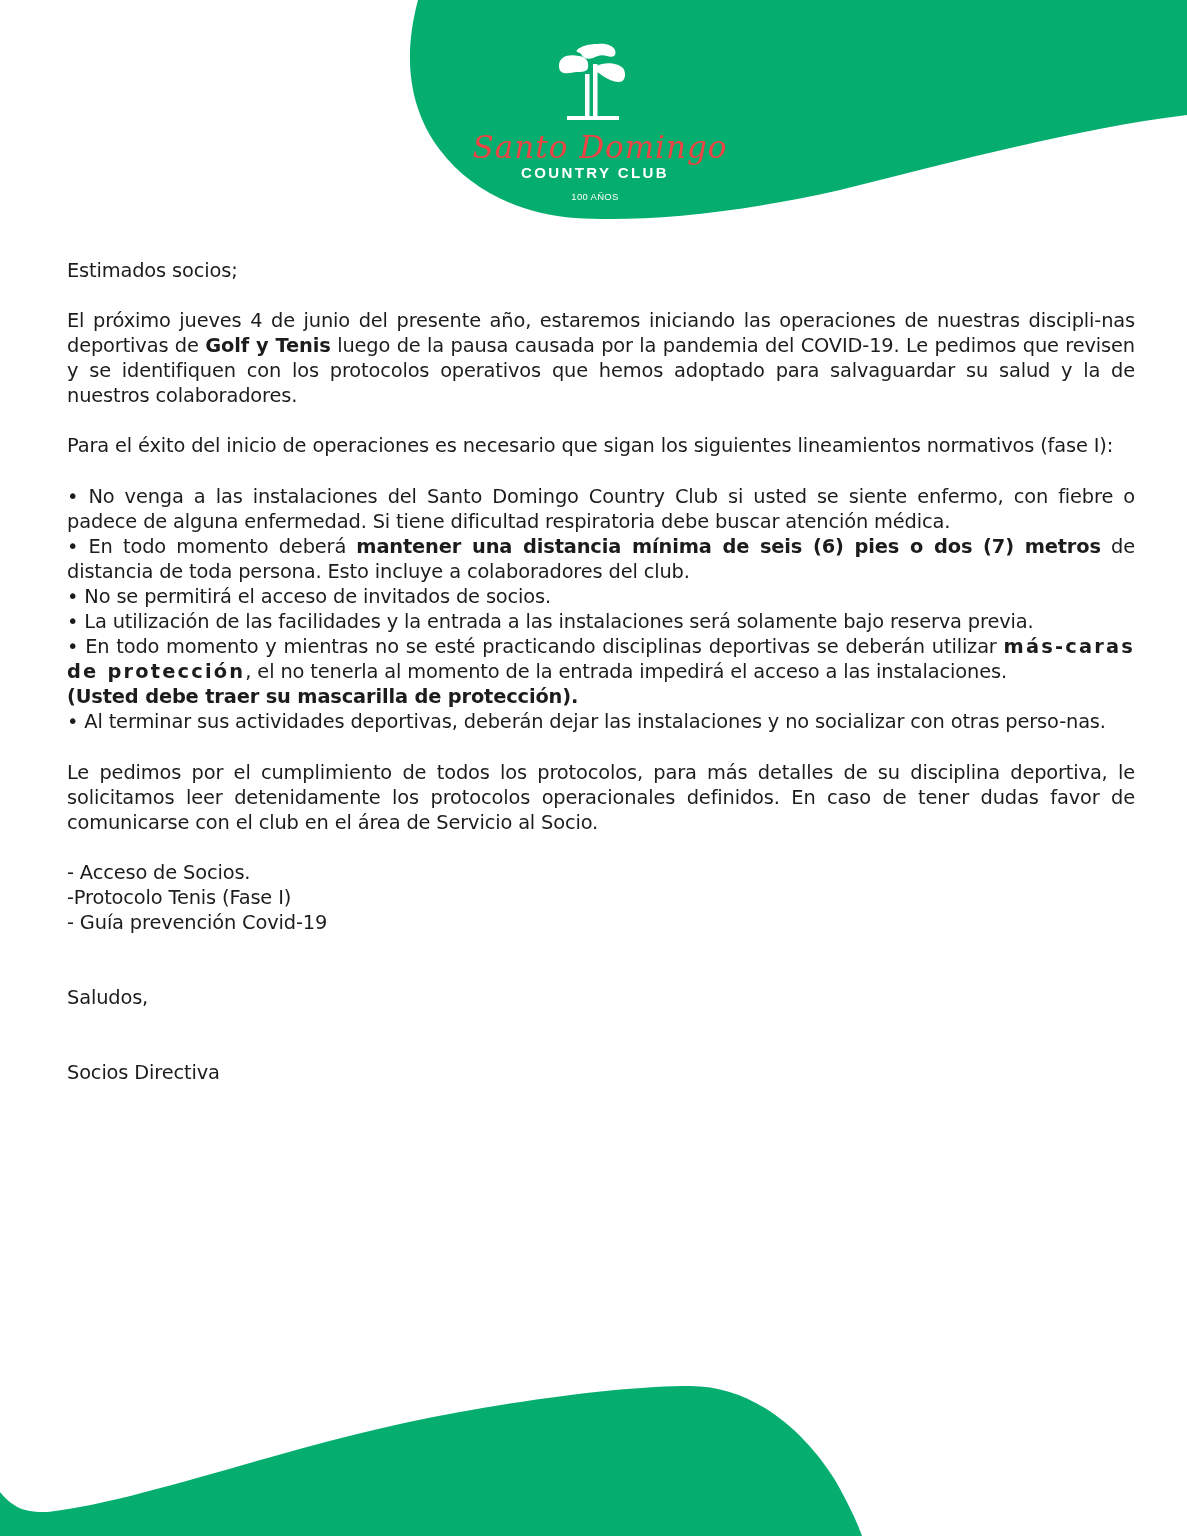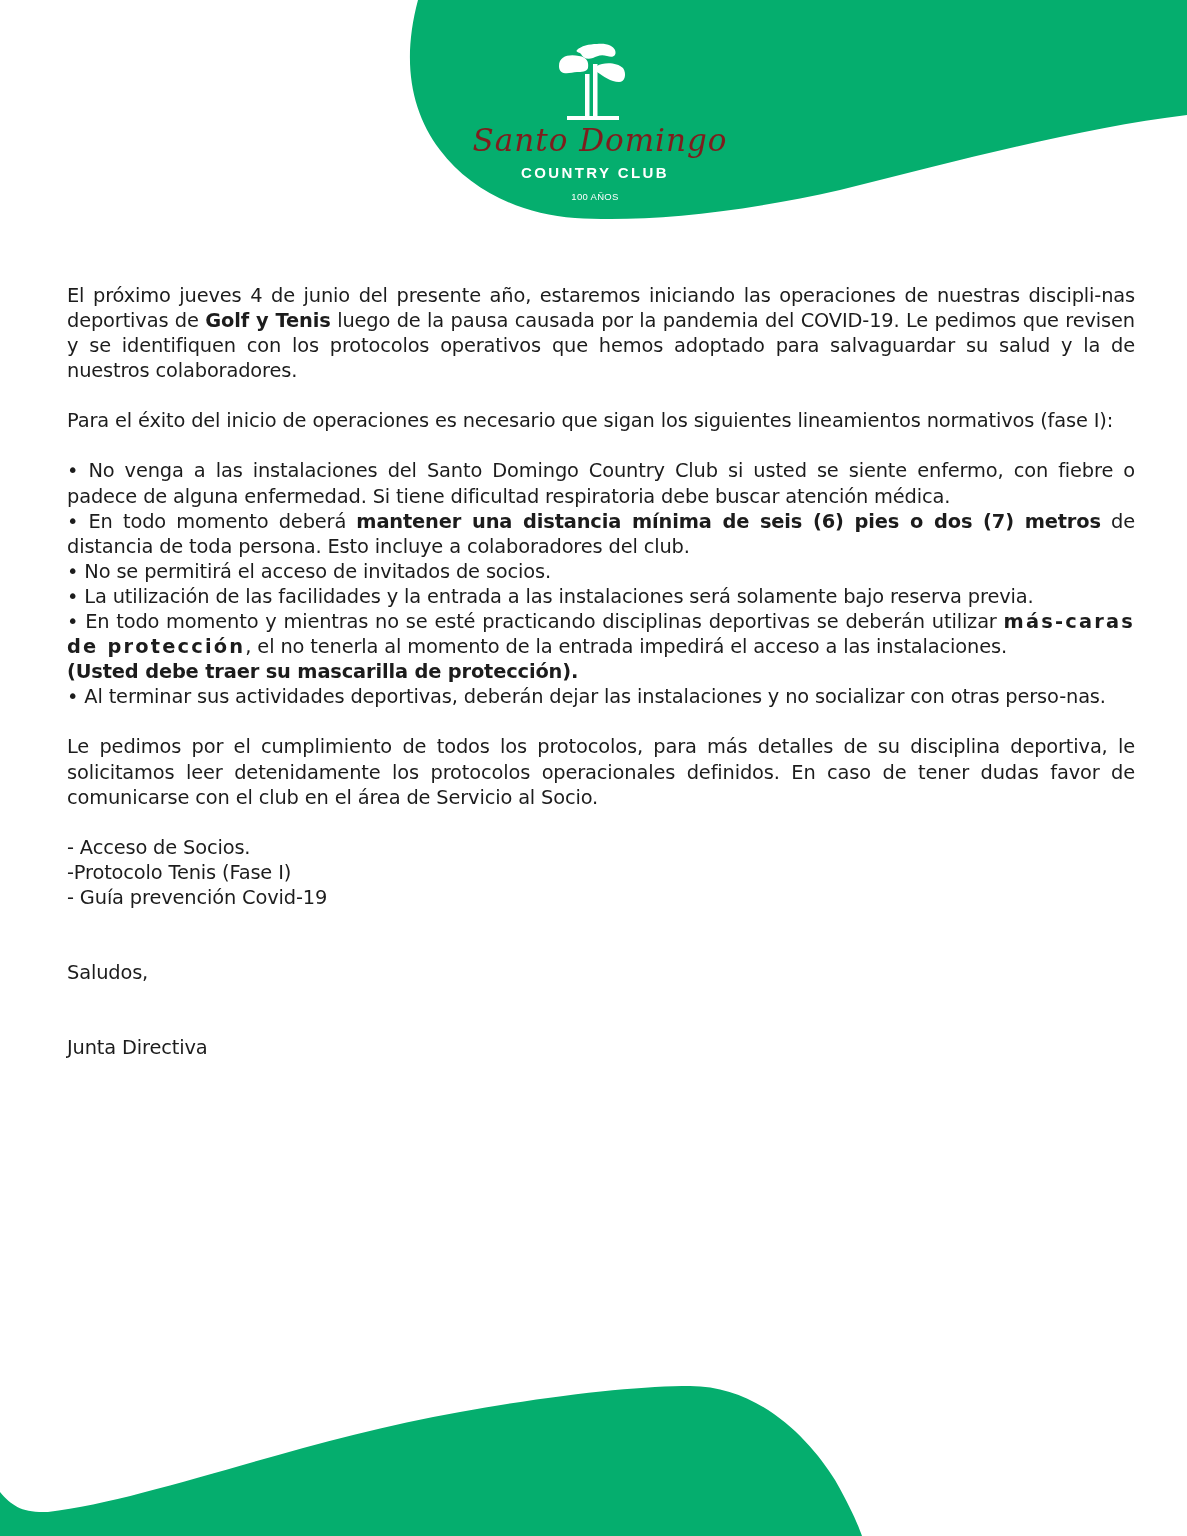--- a/index.html
+++ b/index.html
@@ -7,21 +7,21 @@
       width: 1187px; height: 1536px; position: relative; overflow: hidden;
       background: #ffffff;
       font-family: "DejaVu Sans", "Liberation Sans", sans-serif;
       color: #1c1c1c;
     }
     .shape { position: absolute; left: 0; top: 0; }
     .logo { position: absolute; left: 440px; top: 30px; width: 310px; text-align: center; color: #fff; }
     .logo svg { display: block; margin: 0 auto; }
     .script {
       font-family: "DejaVu Serif", "Liberation Serif", serif; font-style: italic;
-      font-size: 31px; letter-spacing: 1px; margin-top: 4px; color:#7f1d1d; font-weight: normal;
+      font-size: 31px; letter-spacing: 1px; margin-top: 11px; color:#ef4444; font-weight: normal;
       position:absolute; left: 20px; top: 88px; width: 280px;
     }
     .cc {
       position:absolute; left:0; top:134px; width: 310px;
       font-family: "Liberation Sans", sans-serif; font-weight: bold; font-size: 15px; letter-spacing: 2.4px;
     }
     .anos {
       position:absolute; left:0; top:161px; width: 310px;
       font-family: "Liberation Sans", sans-serif; font-weight: normal; font-size: 9.5px; letter-spacing: 0.3px;
     }
@@ -56,20 +56,21 @@
     <path d="M22,8 C26,4 34,2 42,2 C52,1 58,4 60,8 C62,14 58,16 52,14 C46,12 42,14 38,16 C32,18 28,16 26,12 C24,10 20,10 22,8 Z" fill="#fff"></path>
 
     <path d="M42,24 C48,20 62,20 68,26 C72,32 70,40 64,40 C56,40 48,34 42,30 Z" fill="#fff"></path>
   </svg>
   <div class="script">Santo Domingo</div>
   <div class="cc">COUNTRY CLUB</div>
   <div class="anos">100 AÑOS</div>
 </div>
 
 <div class="letter">
+  <p>Estimados socios;</p>
   <div class="gap"></div>
 
   <p class="just"><span>El próximo jueves 4 de junio del presente año, estaremos iniciando las operaciones de nuestras discipli-nas deportivas de </span><b>Golf y Tenis</b><span> luego de la pausa causada por la pandemia del COVID-19. Le pedimos que revisen y se identifiquen con los protocolos operativos que hemos adoptado para salvaguardar su salud y la de nuestros colaboradores.</span></p>
   <div class="gap"></div>
 
   <p class="just">Para el éxito del inicio de operaciones es necesario que sigan los siguientes lineamientos normativos (fase I):</p>
   <div class="gap"></div>
 
   <p class="just">• No venga a las instalaciones del Santo Domingo Country Club si usted se siente enfermo, con fiebre o padece de alguna enfermedad. Si tiene dificultad respiratoria debe buscar atención médica.</p>
   <p class="just"><span>• En todo momento deberá </span><b>mantener una distancia mínima de seis (6) pies o dos (7) metros</b><span> de distancia de toda persona. Esto incluye a colaboradores del club.</span></p>
@@ -86,18 +87,18 @@
   <p>- Acceso de Socios.</p>
   <p>-Protocolo Tenis (Fase I)</p>
   <p>- Guía prevención Covid-19</p>
   <div class="gap"></div>
 
   <div class="gap"></div>
 
   <p>Saludos,</p>
   <div class="gap"></div>
   <div class="gap"></div>
-  <p>Junta Directiva</p>
+  <p>Socios Directiva</p>
 </div>
 
 <svg class="shape" width="1187" height="1536" viewBox="0 0 1187 1536" style="pointer-events:none;">
   <path d="M0,1492 C12,1506 22,1513 48,1512 C150,1500 300,1440 460,1412 C560,1394 640,1386 690,1386 C760,1386 810,1440 835,1480 C852,1510 858,1525 862,1536 L0,1536 Z" fill="#05AE6E"></path>
 </svg>
 
 </body></html>

